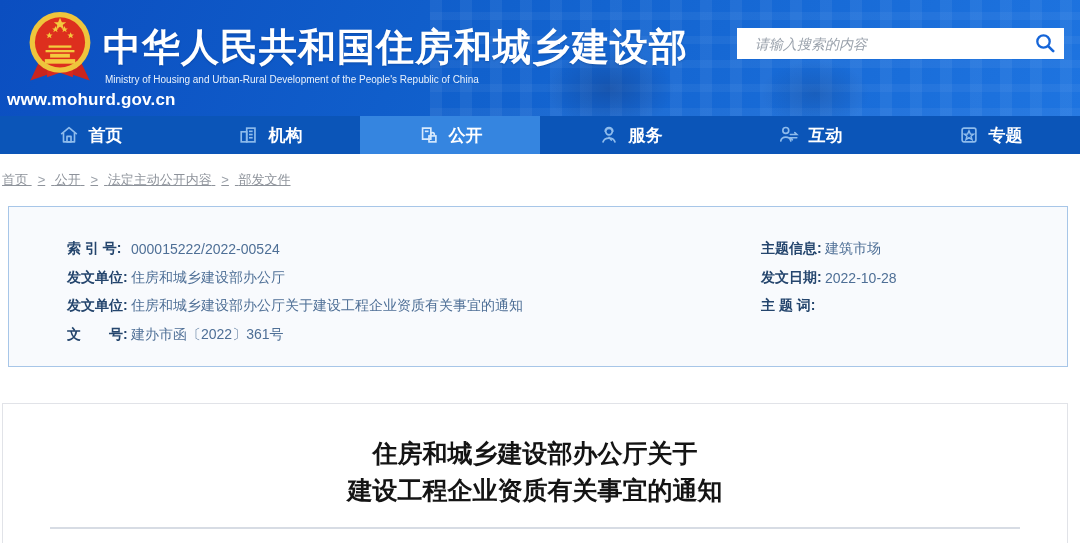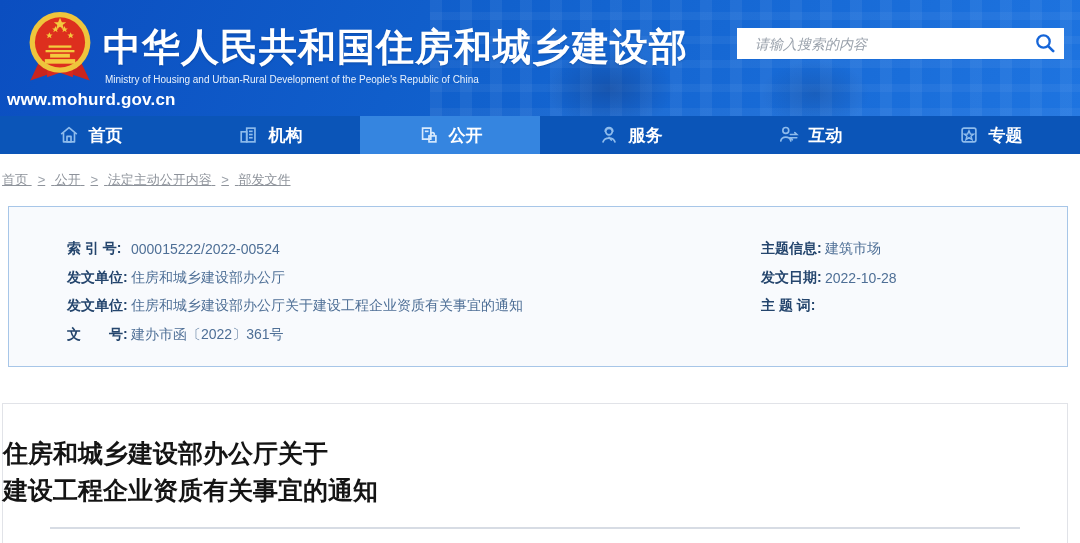--- a/index.html
+++ b/index.html
@@ -58,21 +58,21 @@
   .meta-col.left { left:58px; width:660px; }
   .meta-col.right { left:752px; width:300px; }
   .meta-row { height:28.6px; display:flex; align-items:center; font-size:14px;
               white-space:nowrap; }
   .meta-label { color:#24456d; font-weight:bold; width:64px; flex:none; }
   .meta-value { color:#4e6f96; }
 
   
   .article-panel { position:absolute; left:2px; top:403px; width:1066px; height:150px;
                    background:#ffffff; border:1px solid #e1e3e8; border-bottom:none; }
-  .article-title { padding-top:31px; color:#141414; font-size:25px;
+  .article-title { padding-top:31px; text-align:center; color:#141414; font-size:25px;
                    font-weight:bold; line-height:37px; }
   .article-divider { width:970px; height:2px; margin:18px auto 0;
                      background:#d7dce4; }
 </style>
 </head>
 <body>
 
 <div class="page">
 
   <header class="header">

